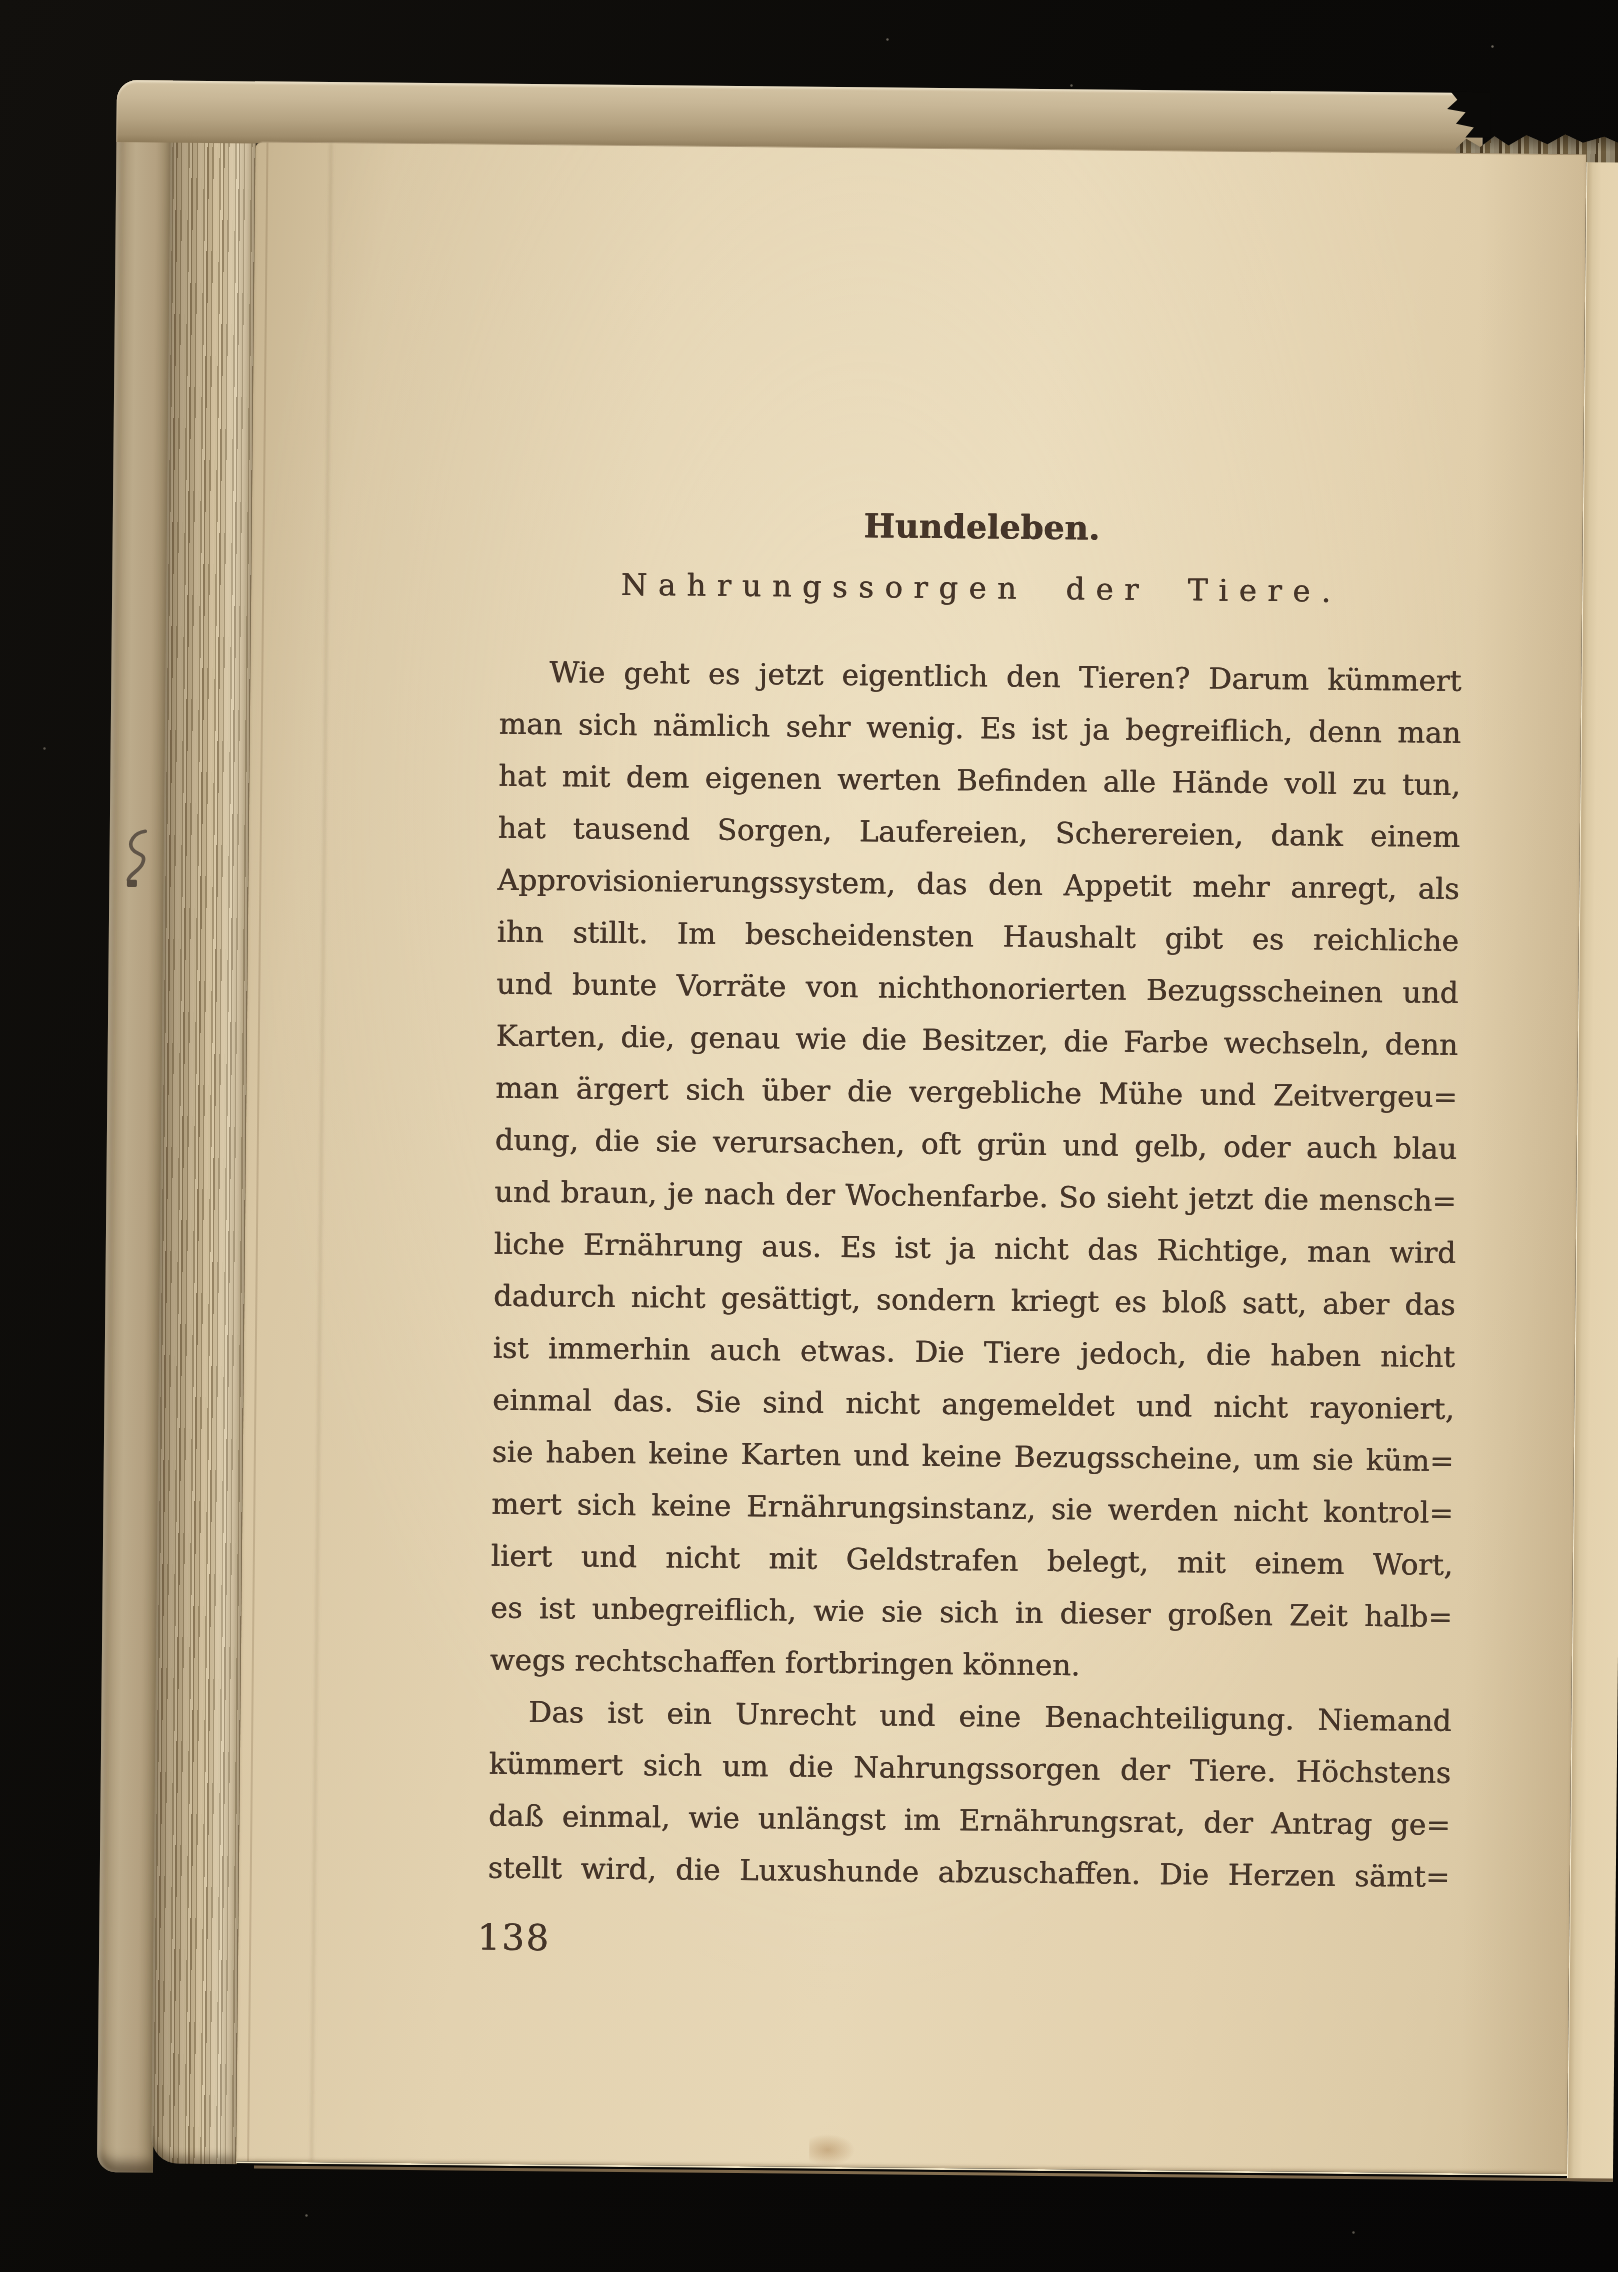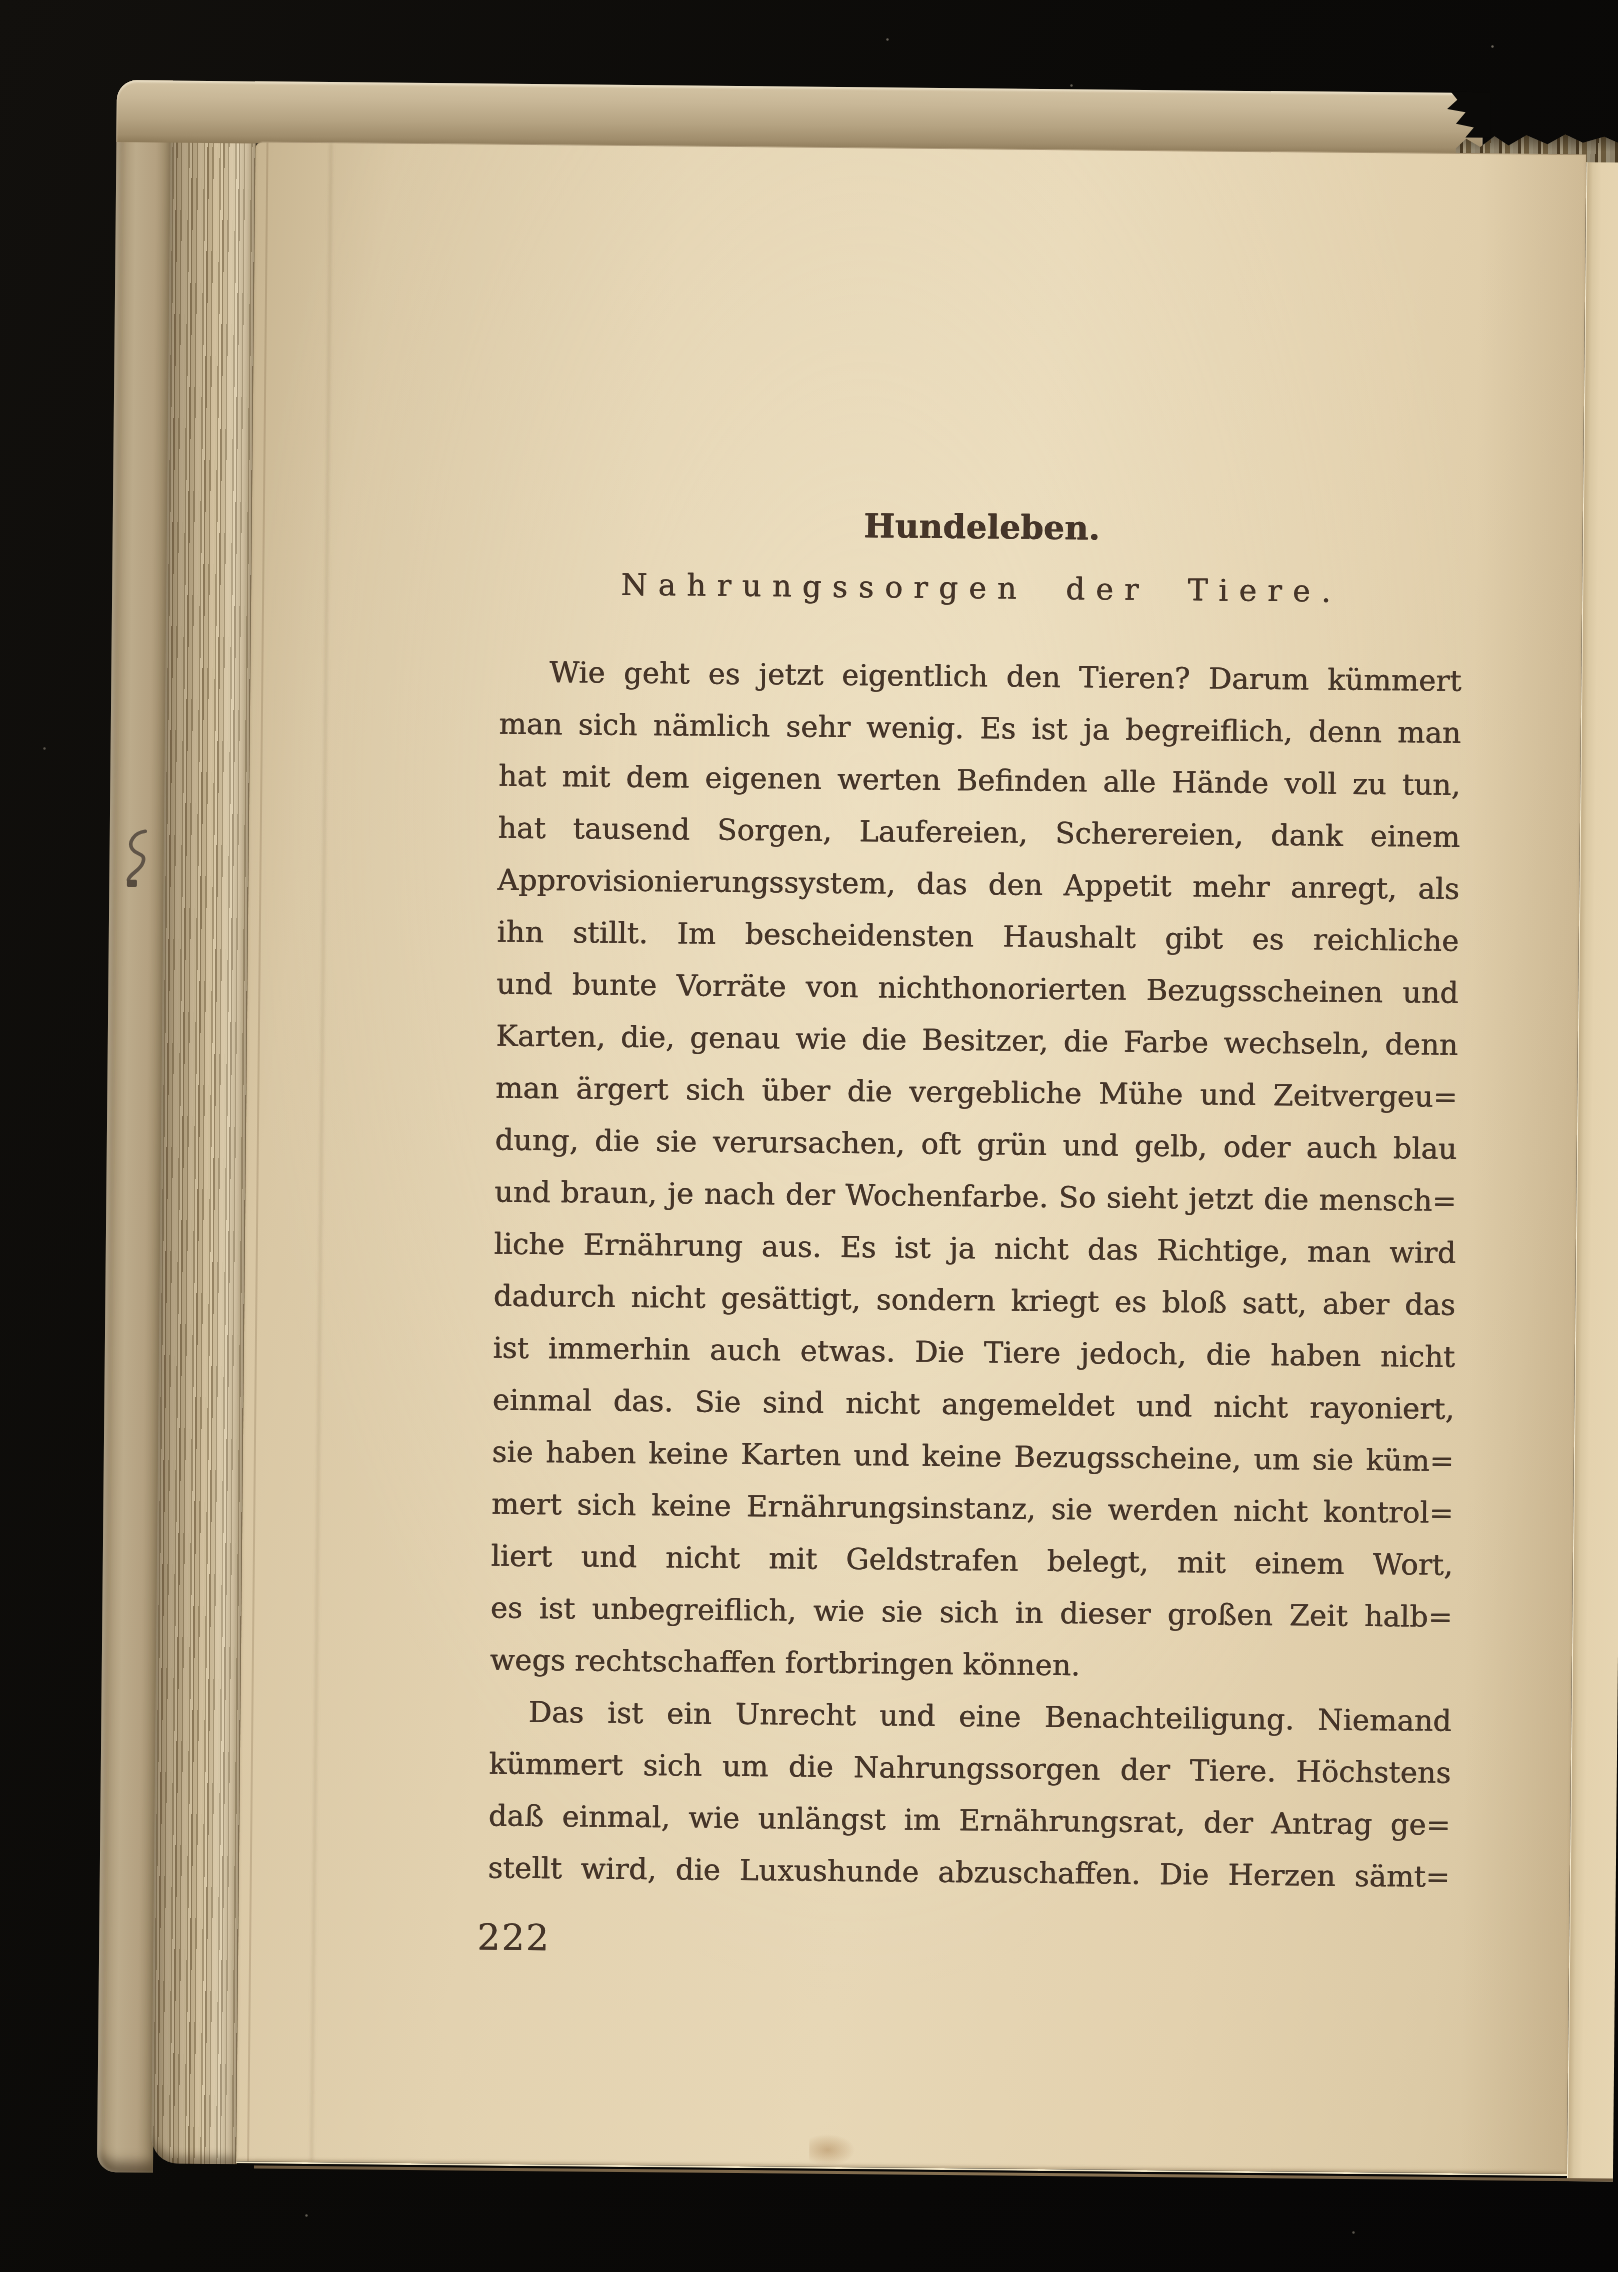--- a/index.html
+++ b/index.html
@@ -188,16 +188,16 @@
         <div class="line">sie haben keine Karten und keine Bezugsscheine, um sie küm=</div>
         <div class="line">mert sich keine Ernährungsinstanz, sie werden nicht kontrol=</div>
         <div class="line">liert und nicht mit Geldstrafen belegt, mit einem Wort,</div>
         <div class="line">es ist unbegreiflich, wie sie sich in dieser großen Zeit halb=</div>
         <div class="line par-end">wegs rechtschaffen fortbringen können.</div>
         <div class="line indent2">Das ist ein Unrecht und eine Benachteiligung. Niemand</div>
         <div class="line">kümmert sich um die Nahrungssorgen der Tiere. Höchstens</div>
         <div class="line">daß einmal, wie unlängst im Ernährungsrat, der Antrag ge=</div>
         <div class="line">stellt wird, die Luxushunde abzuschaffen. Die Herzen sämt=</div>
       </div>
-    <div class="page-number">222</div>
+    <div class="page-number">138</div>
   </div>
 </div>
 
 
 </body></html>

